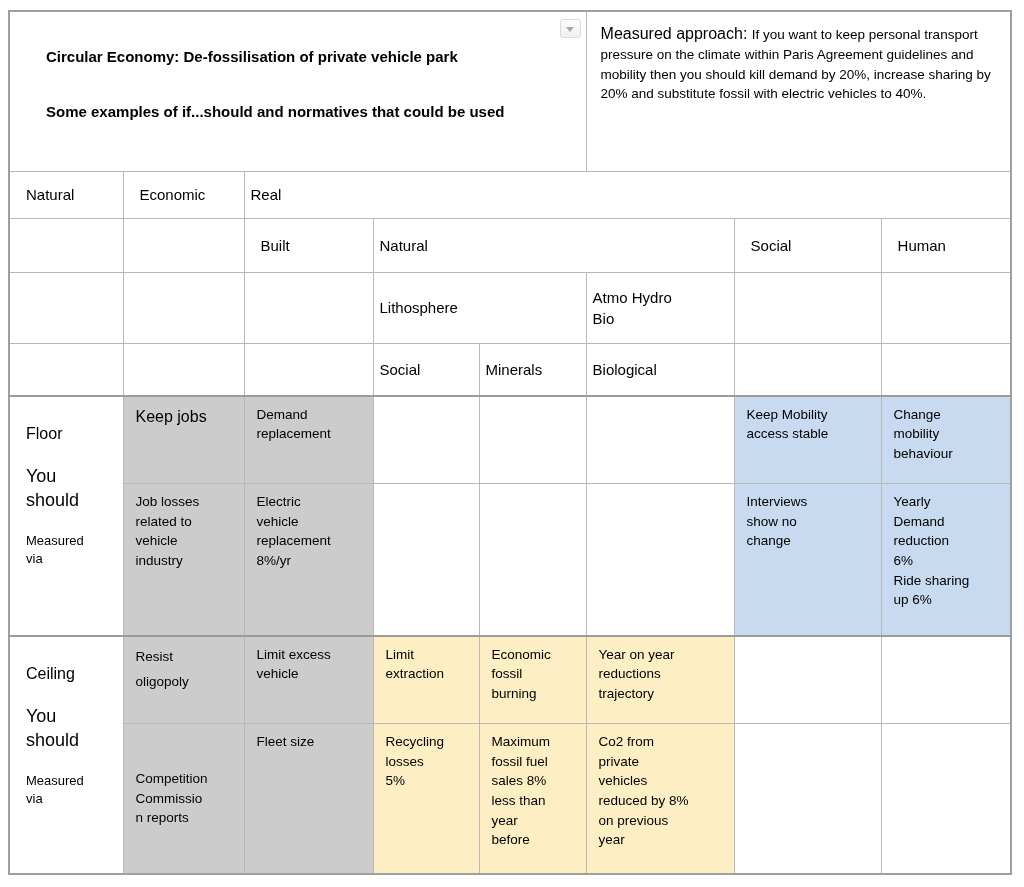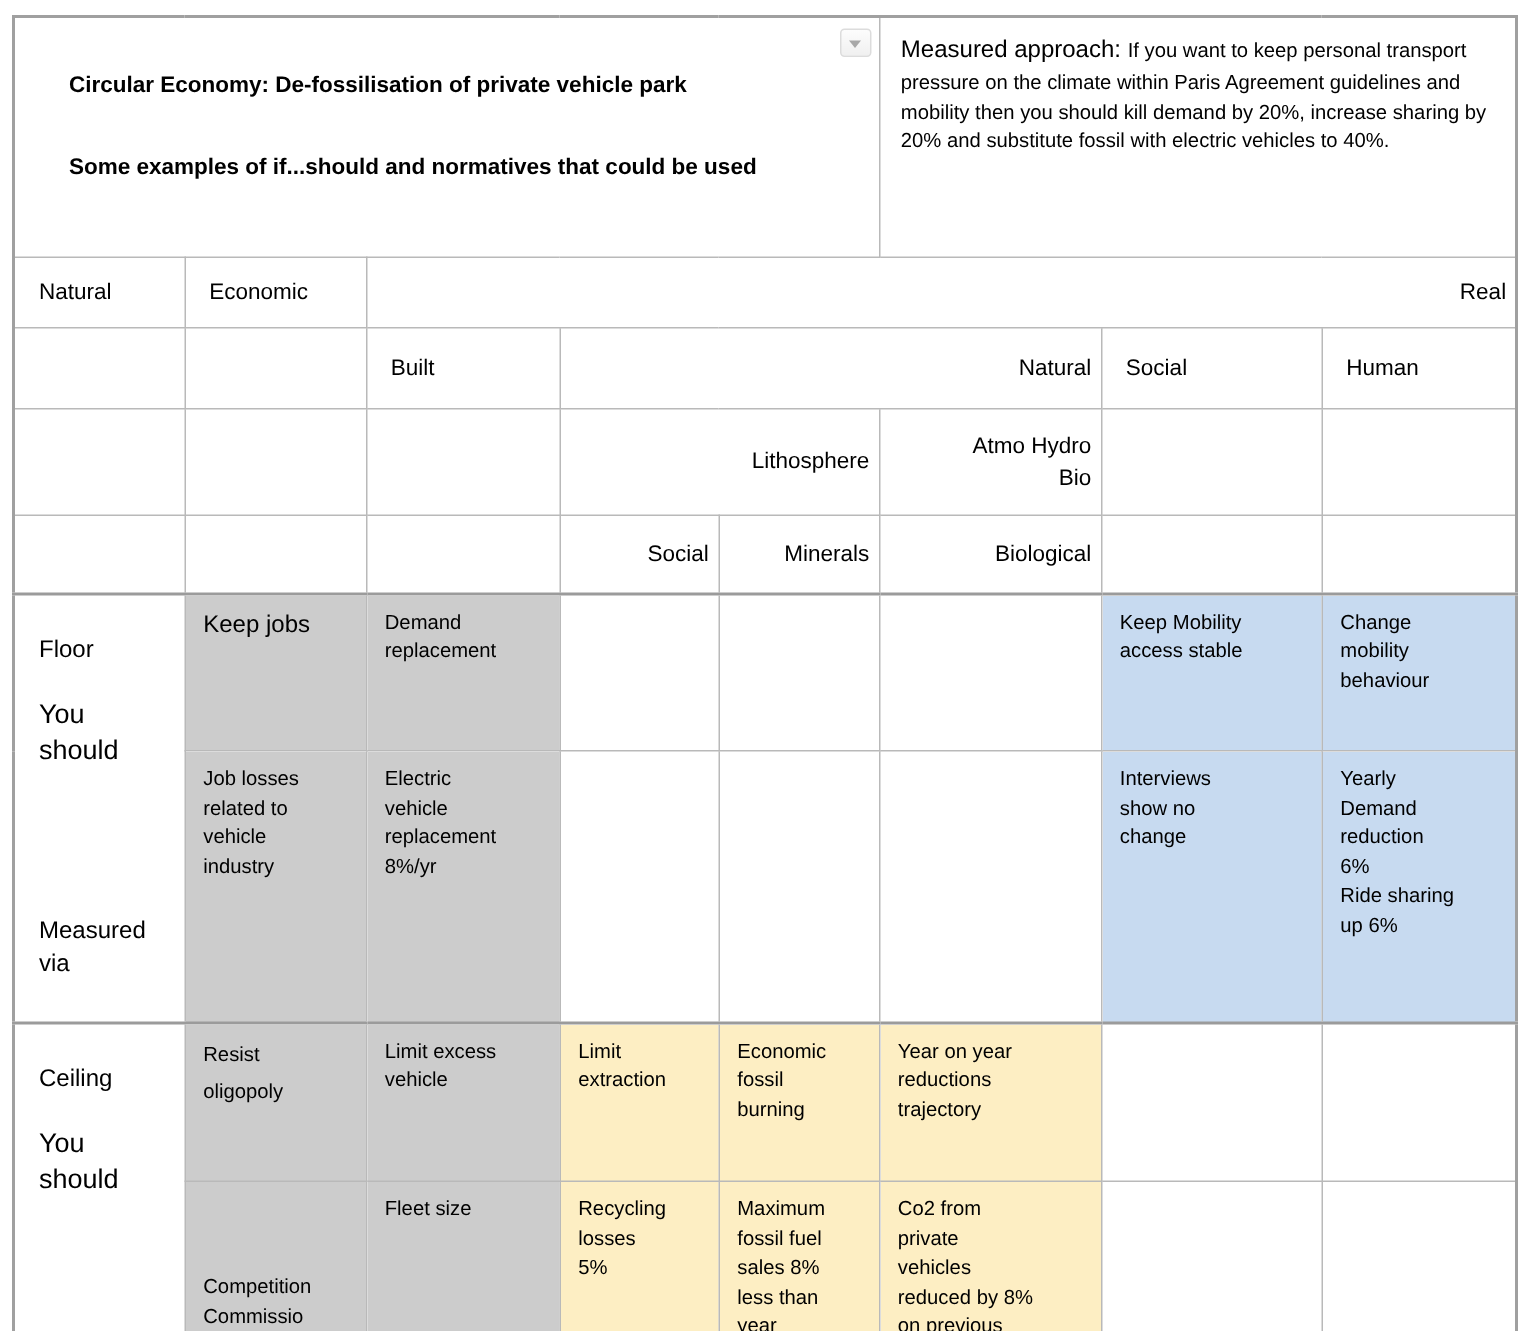--- a/index.html
+++ b/index.html
@@ -72,27 +72,27 @@
   .normative-lead { font-size: 16px; }
   .normative-body { font-size: 13.5px; }
 
   
   td.hdr {
     font-size: 15px;
     vertical-align: middle;
     padding: 4px 12px 4px 16px;
     white-space: pre-line;
   }
-  td.hdr.center { text-align: right; padding: 4px 6px; }
+  td.hdr.center { text-align: left; padding: 4px 6px; }
 
   
   td.cap-head { vertical-align: top; padding: 8px 10px 8px 16px; }
   .cap-label { font-size: 16px; line-height: 1.25; }
   .cap-sub   { font-size: 18px; line-height: 1.35; }
-  .cap-mv    { font-size: 16px; line-height: 1.35; margin-top: 78px; }
+  .cap-mv    { font-size: 13px; line-height: 1.35; }
 
   .big-label { font-size: 16px; }
   .loose     { line-height: 1.85; }
   td.vmid    { vertical-align: middle; }
 
   .bg-gray   { background: var(--c-gray); }
   .bg-blue   { background: var(--c-blue); }
   .bg-yellow { background: var(--c-yellow); }
 </style>
 </head>

